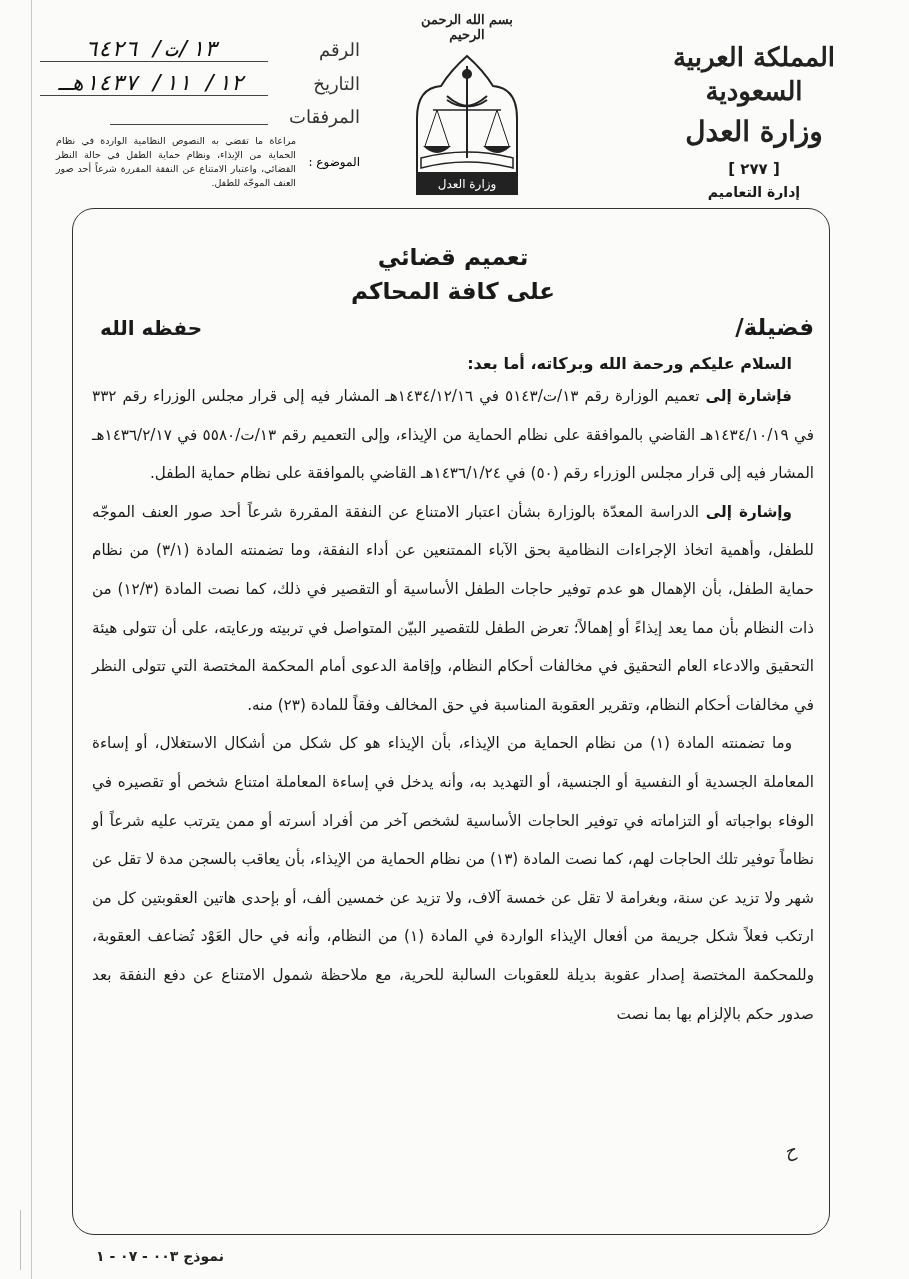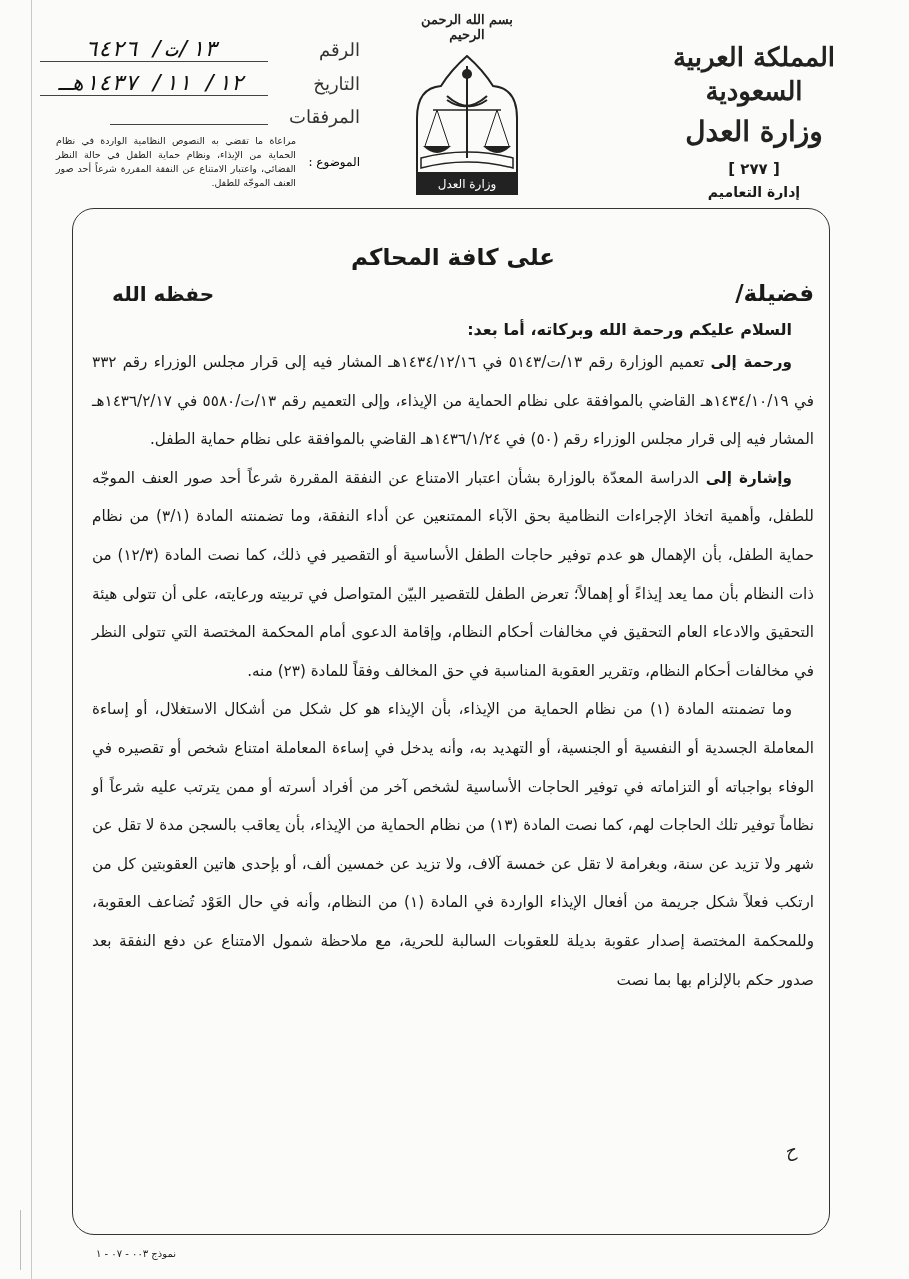--- a/index.html
+++ b/index.html
@@ -39,33 +39,33 @@
 
     
     .frame {
       position: absolute; left: 72px; top: 208px; width: 756px; height: 1025px;
       border: 1.6px solid #333; border-radius: 22px;
     }
     .content { position: absolute; left: 92px; top: 240px; width: 722px; direction: rtl; }
     .title { text-align: center; font-size: 23px; font-weight: bold; line-height: 34px; }
     .salute-row { display: flex; justify-content: space-between; align-items: baseline; margin-top: 6px; }
     .salute { font-size: 23px; font-weight: bold; }
-    .hafizahu { font-size: 20px; font-weight: bold; margin-left: 20px; }
+    .hafizahu { font-size: 20px; font-weight: bold; margin-left: 8px; }
     .greeting { font-size: 16px; font-weight: bold; margin: 14px 22px 0 0; }
     p.para {
       margin: 0; font-size: 15.2px; line-height: 38.6px; text-align: justify; text-align-last: right;
       text-indent: 22px; font-weight: 500;
     }
     p.para .lead { font-weight: bold; }
     .p1 { margin-top: 4px !important; }
     .initial { position: absolute; left: 784px; top: 1140px; font-size: 18px; font-style: italic; transform: rotate(-18deg); color: #222; }
 
     
     .footer-right { position: absolute; right: 110px; top: 1280px; font-size: 10px; direction: rtl; color: #222; }
-    .footer-left { position: absolute; left: 96px; top: 1248px; font-size: 10px; direction: rtl; color: #222; }
+    .footer-left { position: absolute; left: 96px; top: 1248px; font-size: 14px; direction: rtl; color: #222; font-weight: bold; }
   </style>
 </head>
 <body>
 
 <div class="page">
   <div class="margin-line"></div>
   <div class="edge-line"></div>
 
   <div class="hdr-right">
     <div class="kingdom">المملكة العربية السعودية</div>
@@ -111,27 +111,28 @@
       <span class="att-line"></span>
     </div>
     <div class="subject-wrap">
       <span class="subject-label">الموضوع :</span>
       <span class="subject-text">مراعاة ما تقضي به النصوص النظامية الواردة في نظام الحماية من الإيذاء، ونظام حماية الطفل في حالة النظر القضائي، واعتبار الامتناع عن النفقة المقررة شرعاً أحد صور العنف الموجّه للطفل.</span>
     </div>
   </div>
 
   <div class="frame"></div>
   <div class="content">
+    <div class="title">تعميم قضائي</div>
     <div class="title">على كافة المحاكم</div>
     <div class="salute-row">
       <span class="salute">فضيلة/</span>
       <span class="hafizahu">حفظه الله</span>
     </div>
     <div class="greeting">السلام عليكم ورحمة الله وبركاته، أما بعد:</div>
-    <p class="para p1"><span class="lead">ورحمة إلى</span><span> تعميم الوزارة رقم ١٣/ت/٥١٤٣ في ١٤٣٤/١٢/١٦هـ المشار فيه إلى قرار مجلس الوزراء رقم ٣٣٢ في ١٤٣٤/١٠/١٩هـ القاضي بالموافقة على نظام الحماية من الإيذاء، وإلى التعميم رقم ١٣/ت/٥٥٨٠ في ١٤٣٦/٢/١٧هـ المشار فيه إلى قرار مجلس الوزراء رقم (٥٠) في ١٤٣٦/١/٢٤هـ القاضي بالموافقة على نظام حماية الطفل.</span></p>
+    <p class="para p1"><span class="lead">فإشارة إلى</span><span> تعميم الوزارة رقم ١٣/ت/٥١٤٣ في ١٤٣٤/١٢/١٦هـ المشار فيه إلى قرار مجلس الوزراء رقم ٣٣٢ في ١٤٣٤/١٠/١٩هـ القاضي بالموافقة على نظام الحماية من الإيذاء، وإلى التعميم رقم ١٣/ت/٥٥٨٠ في ١٤٣٦/٢/١٧هـ المشار فيه إلى قرار مجلس الوزراء رقم (٥٠) في ١٤٣٦/١/٢٤هـ القاضي بالموافقة على نظام حماية الطفل.</span></p>
     <p class="para"><span class="lead">وإشارة إلى</span><span> الدراسة المعدّة بالوزارة بشأن اعتبار الامتناع عن النفقة المقررة شرعاً أحد صور العنف الموجّه للطفل، وأهمية اتخاذ الإجراءات النظامية بحق الآباء الممتنعين عن أداء النفقة، وما تضمنته المادة (٣/١) من نظام حماية الطفل، بأن الإهمال هو عدم توفير حاجات الطفل الأساسية أو التقصير في ذلك، كما نصت المادة (١٢/٣) من ذات النظام بأن مما يعد إيذاءً أو إهمالاً؛ تعرض الطفل للتقصير البيّن المتواصل في تربيته ورعايته، على أن تتولى هيئة التحقيق والادعاء العام التحقيق في مخالفات أحكام النظام، وإقامة الدعوى أمام المحكمة المختصة التي تتولى النظر في مخالفات أحكام النظام، وتقرير العقوبة المناسبة في حق المخالف وفقاً للمادة (٢٣) منه.</span></p>
     <p class="para"><span class="lead"></span><span>وما تضمنته المادة (١) من نظام الحماية من الإيذاء، بأن الإيذاء هو كل شكل من أشكال الاستغلال، أو إساءة المعاملة الجسدية أو النفسية أو الجنسية، أو التهديد به، وأنه يدخل في إساءة المعاملة امتناع شخص أو تقصيره في الوفاء بواجباته أو التزاماته في توفير الحاجات الأساسية لشخص آخر من أفراد أسرته أو ممن يترتب عليه شرعاً أو نظاماً توفير تلك الحاجات لهم، كما نصت المادة (١٣) من نظام الحماية من الإيذاء، بأن يعاقب بالسجن مدة لا تقل عن شهر ولا تزيد عن سنة، وبغرامة لا تقل عن خمسة آلاف، ولا تزيد عن خمسين ألف، أو بإحدى هاتين العقوبتين كل من ارتكب فعلاً شكل جريمة من أفعال الإيذاء الواردة في المادة (١) من النظام، وأنه في حال العَوْد تُضاعف العقوبة، وللمحكمة المختصة إصدار عقوبة بديلة للعقوبات السالبة للحرية، مع ملاحظة شمول الامتناع عن دفع النفقة بعد صدور حكم بالإلزام بها بما نصت</span></p>
   </div>
   <div class="initial">ح</div>
 
   <div class="footer-right">طبع في ١٤٣٥هـ</div>
   <div class="footer-left">نموذج ٠٠٣ - ٠٧ - ١</div>
 </div>
 
 </body></html>

